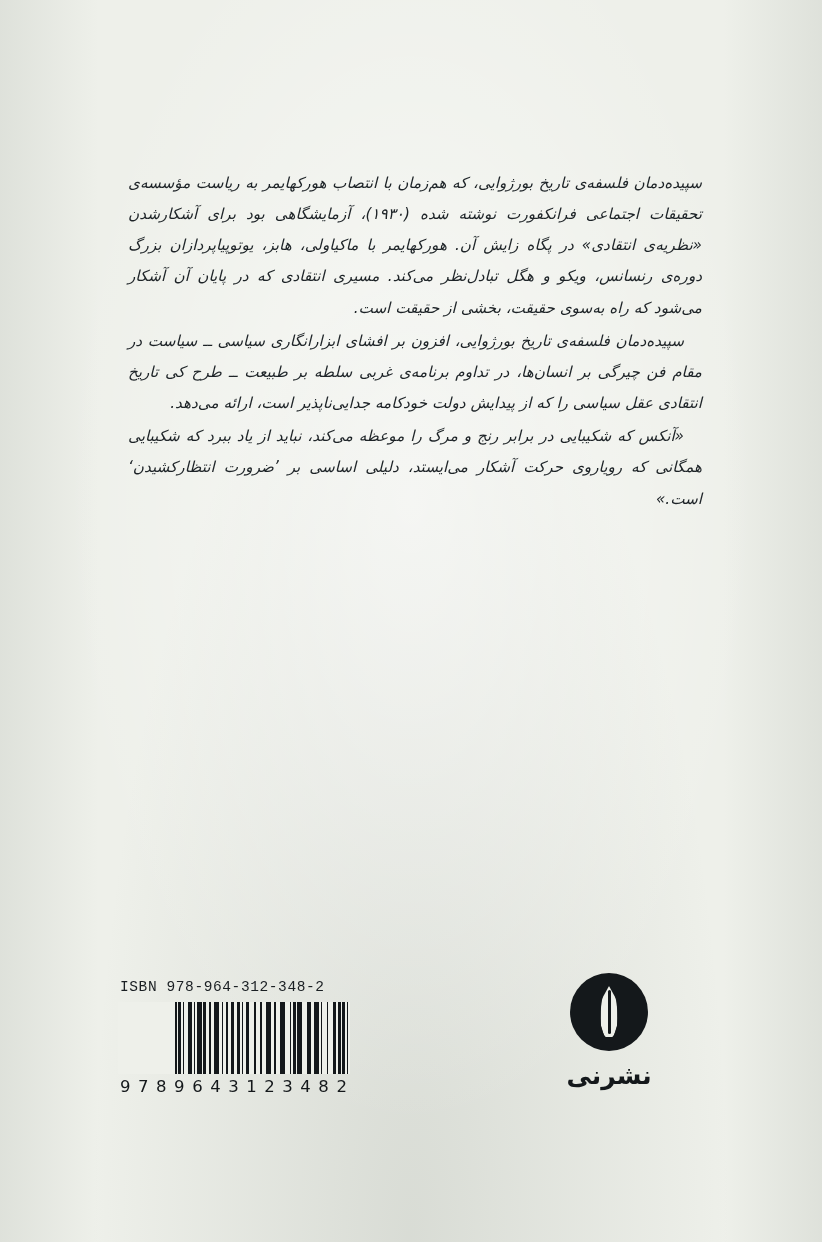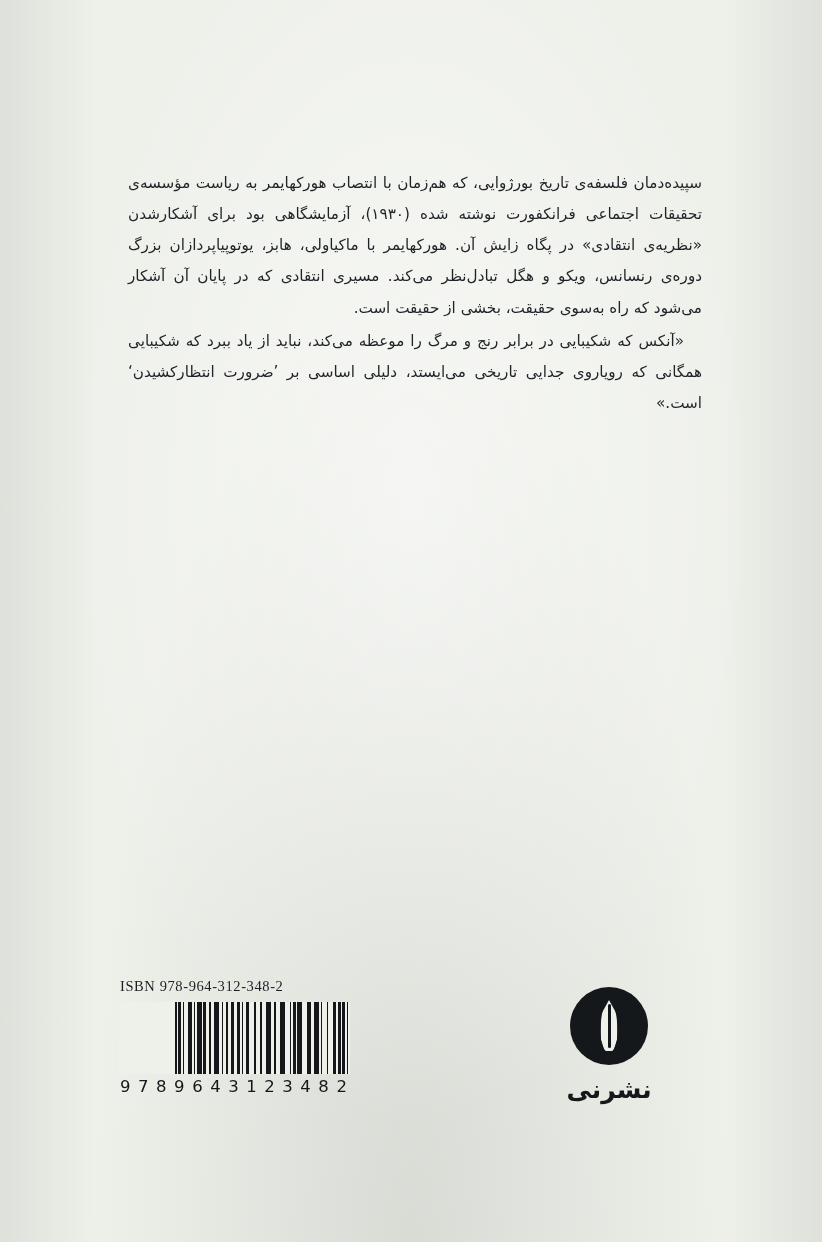--- a/index.html
+++ b/index.html
@@ -37,32 +37,33 @@
     text-align: justify;
     text-align-last: right;
     color: #1d2327;
     font-family: "DejaVu Sans", sans-serif;
     font-size: 15.2px;
     line-height: 2.05;
   }
   .blurb p {
     margin: 0 0 2px 8px;
     text-indent: 18px;
+    font-style: italic;
   }
   .blurb p.no-indent {
     text-indent: 0;
   }
   .barcode-block {
     position: absolute;
     left: 118px;
     bottom: 146px;
     width: 232px;
   }
   .isbn-text {
-    font-family: Liberation Serif, serif;
+    font-family: Liberation Mono, monospace;
     font-size: 14.5px;
     letter-spacing: 0.6px;
     color: #1a1f23;
     direction: ltr;
     text-align: left;
     margin: 0 0 7px 2px;
   }
   .barcode {
     height: 72px;
     display: flex;
@@ -84,21 +85,21 @@
     font-family: "DejaVu Sans", sans-serif;
     font-size: 16.5px;
     letter-spacing: 1px;
     color: #14181b;
     margin-top: 3px;
     padding: 0 2px;
   }
   .publisher {
     position: absolute;
     right: 118px;
-    bottom: 138px;
+    bottom: 152px;
     width: 190px;
     text-align: center;
   }
   .logo-circle {
     width: 78px;
     height: 78px;
     margin: 0 auto 10px auto;
     border-radius: 50%;
     background: #14181b;
     position: relative;
@@ -133,21 +134,22 @@
     letter-spacing: 0.5px;
   }
 </style>
 </head>
 <body>
 
 <div class="page">
 
   <div class="blurb">
     <p class="no-indent">سپیده‌دمان فلسفه‌ی تاریخ بورژوایی، که هم‌زمان با انتصاب هورکهایمر به ریاست مؤسسه‌ی تحقیقات اجتماعی فرانکفورت نوشته شده (۱۹۳۰)، آزمایشگاهی بود برای آشکارشدن «نظریه‌ی انتقادی» در پگاه زایش آن. هورکهایمر با ماکیاولی، هابز، یوتوپیاپردازان بزرگ دوره‌ی رنسانس، ویکو و هگل تبادل‌نظر می‌کند. مسیری انتقادی که در پایان آن آشکار می‌شود که راه به‌سوی حقیقت، بخشی از حقیقت است.</p>
-    <p>«آنکس که شکیبایی در برابر رنج و مرگ را موعظه می‌کند، نباید از یاد ببرد که شکیبایی همگانی که رویاروی جدایی تاریخی می‌ایستد، دلیلی اساسی بر ’ضرورت انتظارکشیدن‘ است.»</p>
+    <p>سپیده‌دمان فلسفه‌ی تاریخ بورژوایی، افزون بر افشای ابزارانگاری سیاسی ــ سیاست در مقام فن چیرگی بر انسان‌ها، در تداوم برنامه‌ی غربی سلطه بر طبیعت ــ طرح کی تاریخ انتقادی عقل سیاسی را که از پیدایش دولت خودکامه جدایی‌ناپذیر است، ارائه می‌دهد.</p>
+    <p>«آنکس که شکیبایی در برابر رنج و مرگ را موعظه می‌کند، نباید از یاد ببرد که شکیبایی همگانی که رویاروی حرکت آشکار می‌ایستد، دلیلی اساسی بر ’ضرورت انتظارکشیدن‘ است.»</p>
   </div>
 
   <div class="barcode-block">
     <p class="isbn-text">ISBN 978-964-312-348-2</p>
     <div class="barcode" id="barcode">
         <span class="w" style="width: 1.55px;"></span>
         <span style="width: 1.55px;"></span>
         <span class="w" style="width: 1.55px;"></span>
         <span style="width: 3.1px;"></span>
         <span class="w" style="width: 1.55px;"></span>

